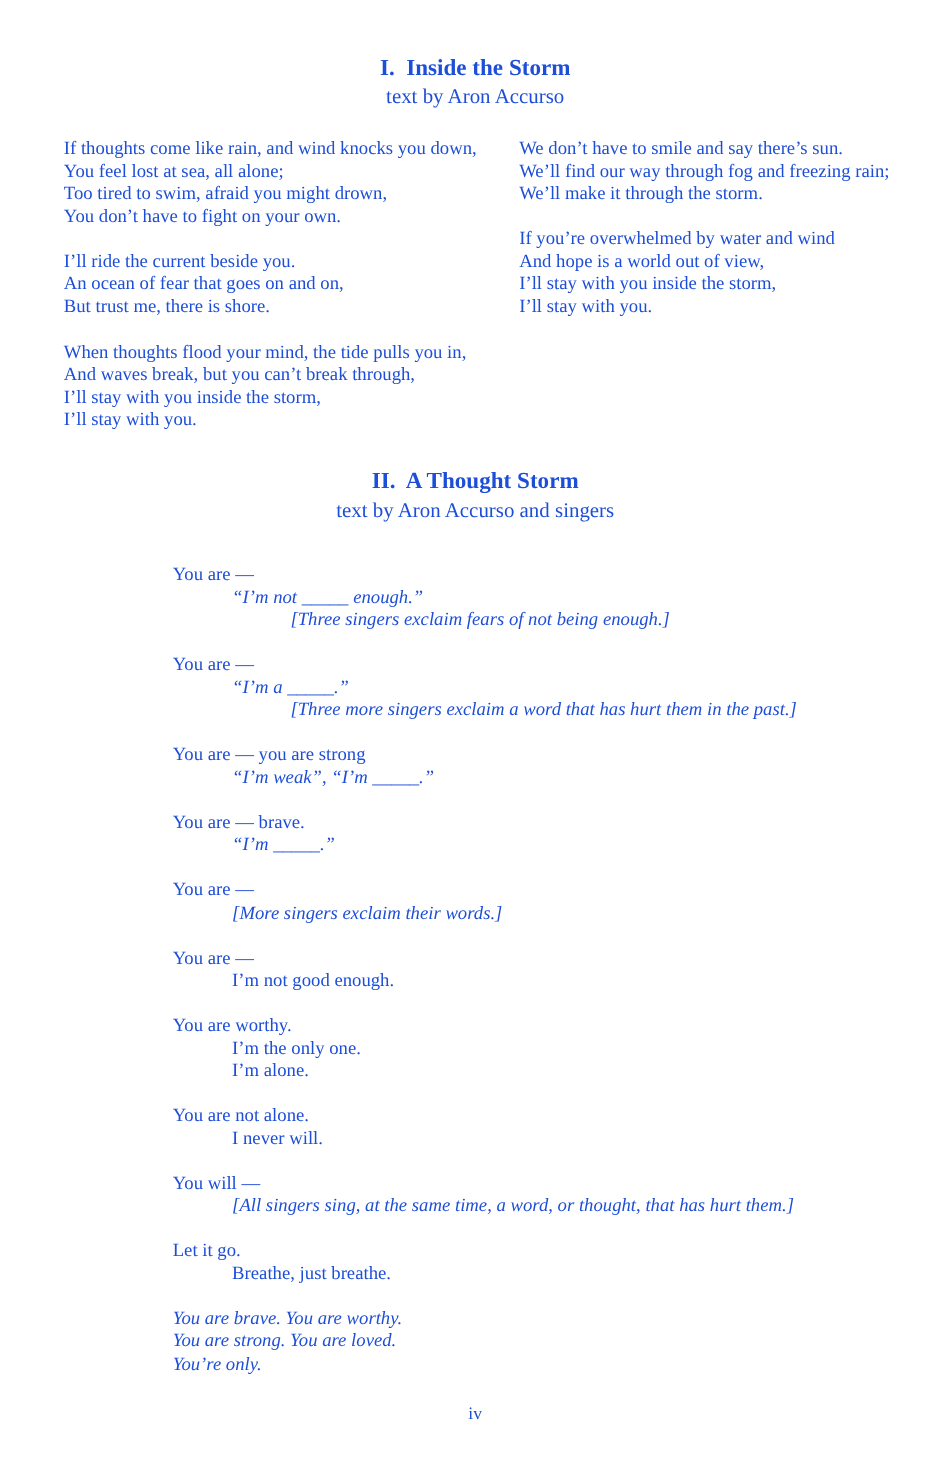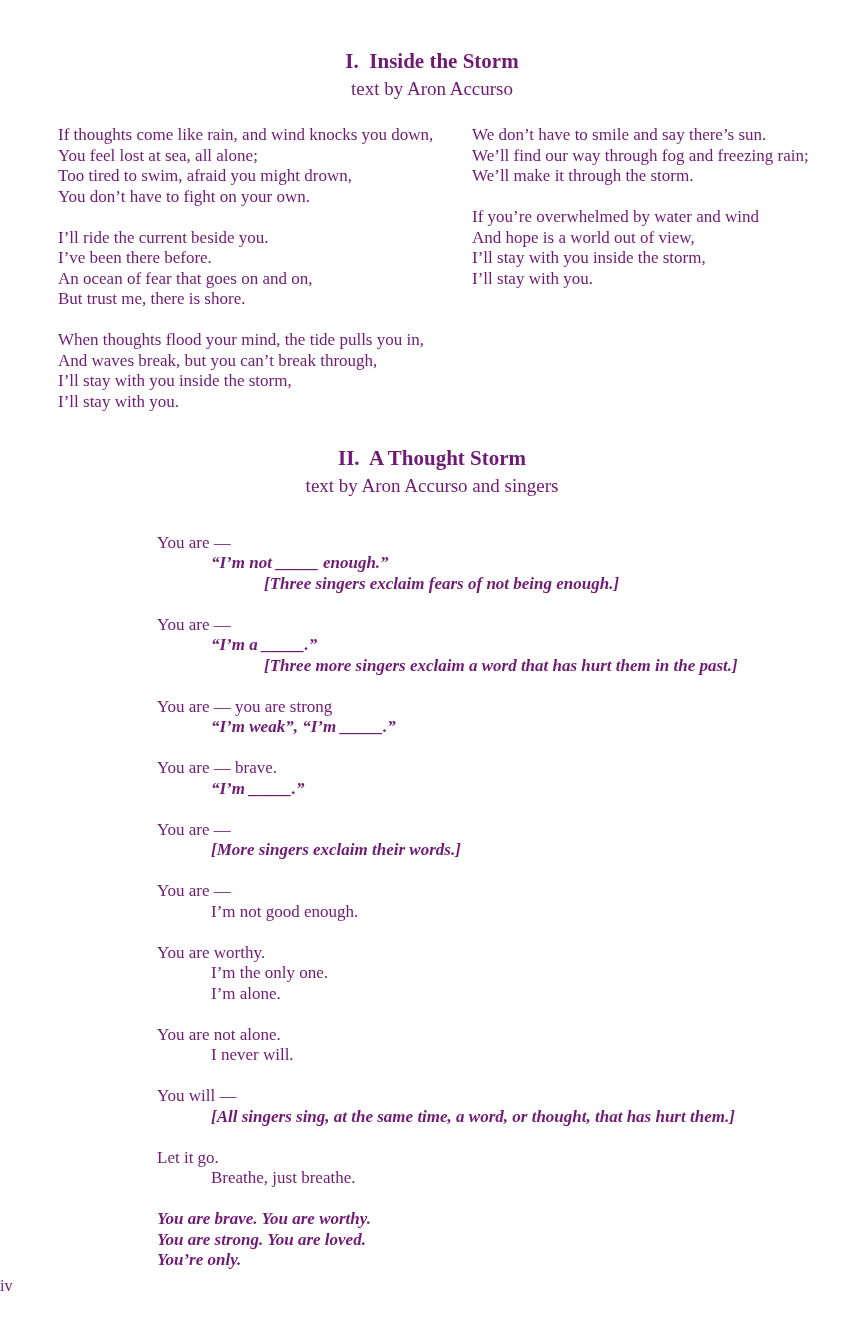--- a/index.html
+++ b/index.html
@@ -1,19 +1,19 @@
 <!DOCTYPE html>
 <html><head>
 <meta charset="utf-8">
 <style>
   html,body{margin:0;padding:0;background:#ffffff;}
   .page{
     position:relative;
     width:864px;height:1343px;
-    background:#ffffff;color:#701a75;
+    background:#ffffff;color:#1d4ed8;
     font-family:"Liberation Serif", serif;
     overflow:hidden;
   }
   .sec-title{
     margin:0;text-align:center;
     font-size:21px;line-height:27px;font-weight:700;
     white-space:pre-wrap;
   }
   .sec-sub{
     margin:0;text-align:center;
@@ -24,45 +24,44 @@
   .s2-title{margin-top:12px;}
   .columns{display:flex;margin-top:23px;padding-left:46px;}
   .col-left{width:414px;flex:none;}
   .col-right{flex:1;}
   .stanza{margin:0 0 20.5px 0;}
   .line{font-size:17px;line-height:20.5px;margin-left:12px;}
   .blocks{margin:34px 0 0 145px;}
   .block{margin:0 0 20.5px 0;}
   .ind1{padding-left:54px;}
   .ind2{padding-left:107px;}
-  .it{font-style:italic;font-weight:bold;}
+  .it{font-style:italic;}
   .pageno{
     position:absolute;top:1276px;left:0;right:0;
-    text-align:left;font-size:16px;line-height:20px;
+    text-align:center;font-size:16px;line-height:20px;
   }
 </style>
 </head>
 <body>
 
 <div class="page">
 
   <h1 class="sec-title s1-title">I.  Inside the Storm</h1>
   <h2 class="sec-sub">text by Aron Accurso</h2>
 
   <div class="columns">
     <div class="col-left">
       <div class="stanza">
         <div class="line">If thoughts come like rain, and wind knocks you down,</div>
         <div class="line">You feel lost at sea, all alone;</div>
         <div class="line">Too tired to swim, afraid you might drown,</div>
         <div class="line">You don’t have to fight on your own.</div>
       </div>
       <div class="stanza">
         <div class="line">I’ll ride the current beside you.</div>
-        <div class="line">I’ve been there before.</div>
         <div class="line">An ocean of fear that goes on and on,</div>
         <div class="line">But trust me, there is shore.</div>
       </div>
       <div class="stanza">
         <div class="line">When thoughts flood your mind, the tide pulls you in,</div>
         <div class="line">And waves break, but you can’t break through,</div>
         <div class="line">I’ll stay with you inside the storm,</div>
         <div class="line">I’ll stay with you.</div>
       </div>
     </div>

